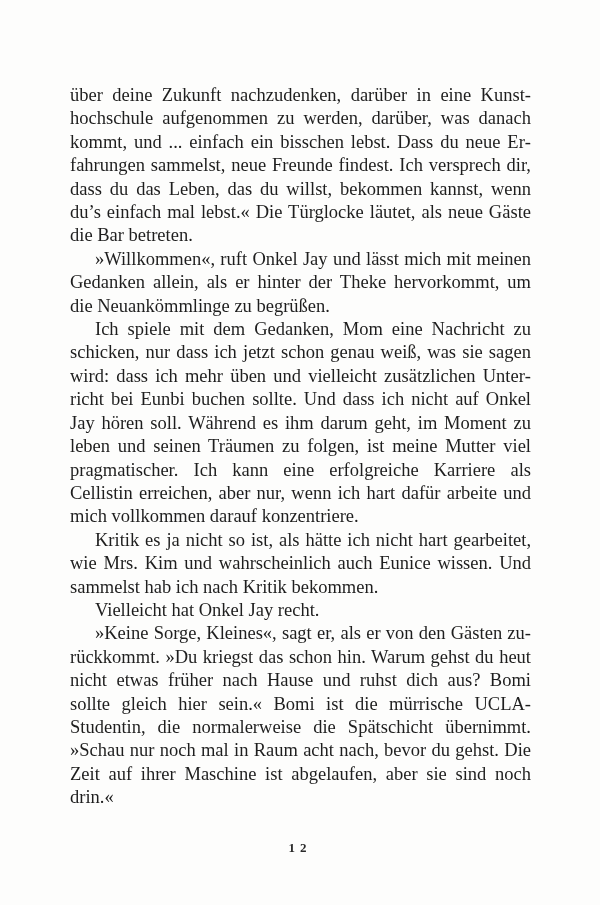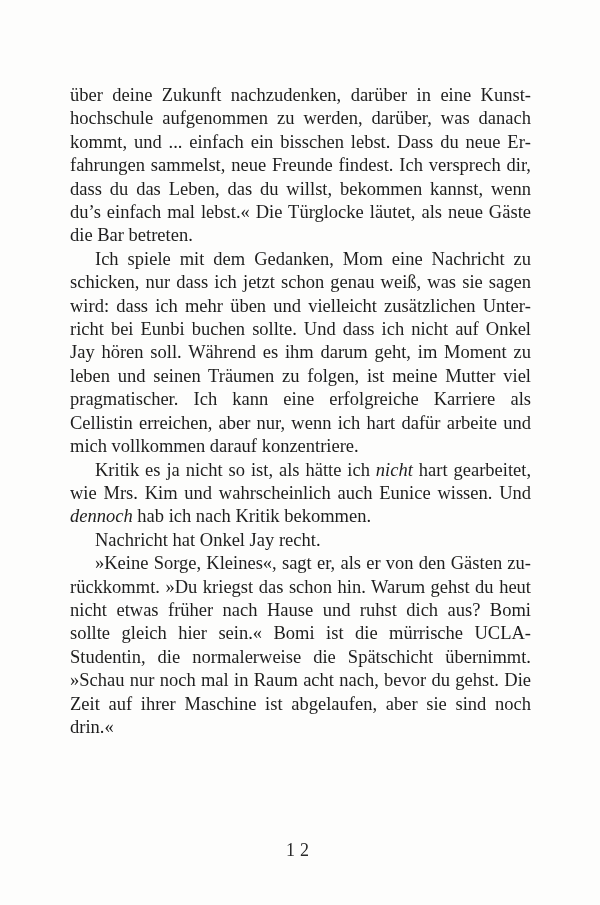--- a/index.html
+++ b/index.html
@@ -28,38 +28,39 @@
     -webkit-hyphens: manual;
   }
   .paragraph {
     margin: 0;
     padding: 0;
   }
   .paragraph.indent {
     text-indent: 25px;
   }
   .italic {
-    font-style: italic;
   }
   .page-number {
     position: absolute;
     top: 840px;
     left: 0;
     width: 100%;
     text-align: center;
-    font-size: 18px;
+    font-size: 13px;
     letter-spacing: 5px;
     color: #2a2a2a;
+    font-weight: bold;
   }
 </style>
 </head>
 <body>
 
 <div class="page">
   <div class="text-block">
       <p class="paragraph"><span class="">über deine Zukunft nachzudenken, darüber in eine Kunst­hochschule aufgenommen zu werden, darüber, was danach kommt, und ... einfach ein bisschen lebst. Dass du neue Er­fahrungen sammelst, neue Freunde findest. Ich versprech dir, dass du das Leben, das du willst, bekommen kannst, wenn du’s einfach mal lebst.« Die Türglocke läutet, als neue Gäste die Bar betreten.</span></p>
+      <p class="paragraph indent"><span class="">»Willkommen«, ruft Onkel Jay und lässt mich mit meinen Gedanken allein, als er hinter der Theke hervorkommt, um die Neuankömmlinge zu begrüßen.</span></p>
       <p class="paragraph indent"><span class="">Ich spiele mit dem Gedanken, Mom eine Nachricht zu schicken, nur dass ich jetzt schon genau weiß, was sie sagen wird: dass ich mehr üben und vielleicht zusätzlichen Unter­richt bei Eunbi buchen sollte. Und dass ich nicht auf Onkel Jay hören soll. Während es ihm darum geht, im Moment zu leben und seinen Träumen zu folgen, ist meine Mutter viel pragmatischer. Ich kann eine erfolgreiche Karriere als Cellistin erreichen, aber nur, wenn ich hart dafür arbeite und mich voll­kommen darauf konzentriere.</span></p>
-      <p class="paragraph indent"><span class="">Kritik es ja nicht so ist, als hätte ich </span><span class="italic">nicht</span><span class=""> hart gearbeitet, wie Mrs. Kim und wahrscheinlich auch Eunice wissen. Und </span><span class="italic">dennoch</span><span class=""> hab ich nach Kritik bekommen.</span></p>
-      <p class="paragraph indent"><span class="">Nachricht hat Onkel Jay recht.</span></p>
+      <p class="paragraph indent"><span class="">Kritik es ja nicht so ist, als hätte ich </span><span class="italic">nicht</span><span class=""> hart gearbeitet, wie Mrs. Kim und wahrscheinlich auch Eunice wissen. Und </span><span class="italic">sammelst</span><span class=""> hab ich nach Kritik bekommen.</span></p>
+      <p class="paragraph indent"><span class="">Vielleicht hat Onkel Jay recht.</span></p>
       <p class="paragraph indent"><span class="">»Keine Sorge, Kleines«, sagt er, als er von den Gästen zu­rückkommt. »Du kriegst das schon hin. Warum gehst du heut nicht etwas früher nach Hause und ruhst dich aus? Bomi sollte gleich hier sein.« Bomi ist die mürrische UCLA-Studentin, die normalerweise die Spätschicht übernimmt. »Schau nur noch mal in Raum acht nach, bevor du gehst. Die Zeit auf ihrer Maschine ist abgelaufen, aber sie sind noch drin.«</span></p>
     </div>
   <div class="page-number">12</div>
 </div>
 
 </body></html>

